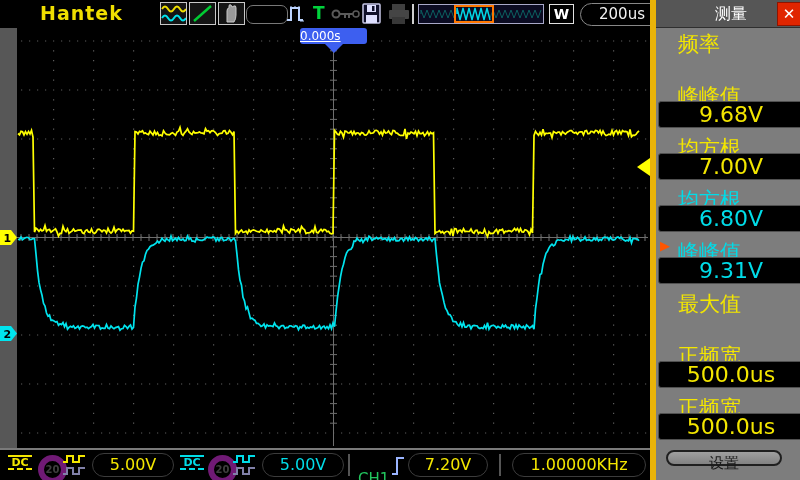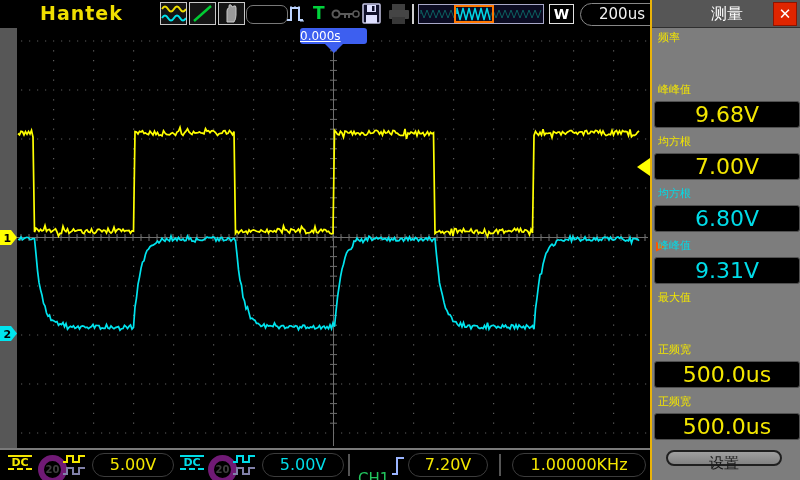--- a/index.html
+++ b/index.html
@@ -31,27 +31,27 @@
   .dc-icon{top:5px;width:24px;text-align:center;font-size:11px;font-weight:bold;line-height:11px;}
   .dc-icon .ln{height:0;border-top:2px solid;}
   .dc-icon .dsh{height:0;border-top:2px dashed;}
   .circ20{top:5px;width:17px;height:17px;border:6px solid #701a75;border-radius:50%;color:#3f3f3f;
           font-size:10px;font-weight:bold;text-align:center;line-height:17px;}
   .bb-pill{top:3px;width:80px;height:22px;font-size:16px;line-height:22px;}
   .bb-sep{top:4px;width:2px;height:22px;background:#555;}
   .ch1-label{left:358px;top:20px;color:#22c55e;font-size:15px;}
 
   
-  .sidebar{left:650px;top:0;width:150px;height:480px;background:#7d7d7d;border-left:2px solid #eab308;box-sizing:border-box;}
+  .sidebar{left:650px;top:0;width:150px;height:480px;background:#7d7d7d;border-left:6px solid #eab308;box-sizing:border-box;}
   .sb-header{left:0;top:0;width:150px;height:28px;background:#565656;border-bottom:1px solid #2f2f2f;box-sizing:border-box;}
   .sb-title{left:0;top:4px;width:150px;text-align:center;color:#fff;font-size:16px;}
   .close-btn{left:121px;top:2px;width:24px;height:24px;background:#e02500;border:1px solid #8f1400;box-sizing:border-box;
              color:#fff;font-size:15px;font-weight:bold;text-align:center;line-height:22px;}
   .mrow{left:2px;width:146px;height:52px;}
-  .mlabel{position:absolute;left:4px;top:2px;font-size:11px;white-space:nowrap;}
+  .mlabel{position:absolute;left:20px;top:2px;font-size:21px;white-space:nowrap;}
   .marrow{position:absolute;left:2px;top:2px;font-size:13px;color:#ff5500;}
   .mvalue{position:absolute;left:0;top:21px;width:146px;height:27px;background:#000;border:1px solid #505050;
           border-radius:3px;box-sizing:border-box;text-align:center;font-size:22px;line-height:25px;}
   .settings-btn{left:666px;top:450px;width:116px;height:16px;background:linear-gradient(#a0a0a0,#828282);
                 border:2px solid #1f1f1f;border-radius:9px;box-sizing:border-box;color:#1a1a1a;
                 font-size:15px;text-align:center;line-height:22px;}
 </style>
 </head>
 <body>
 

